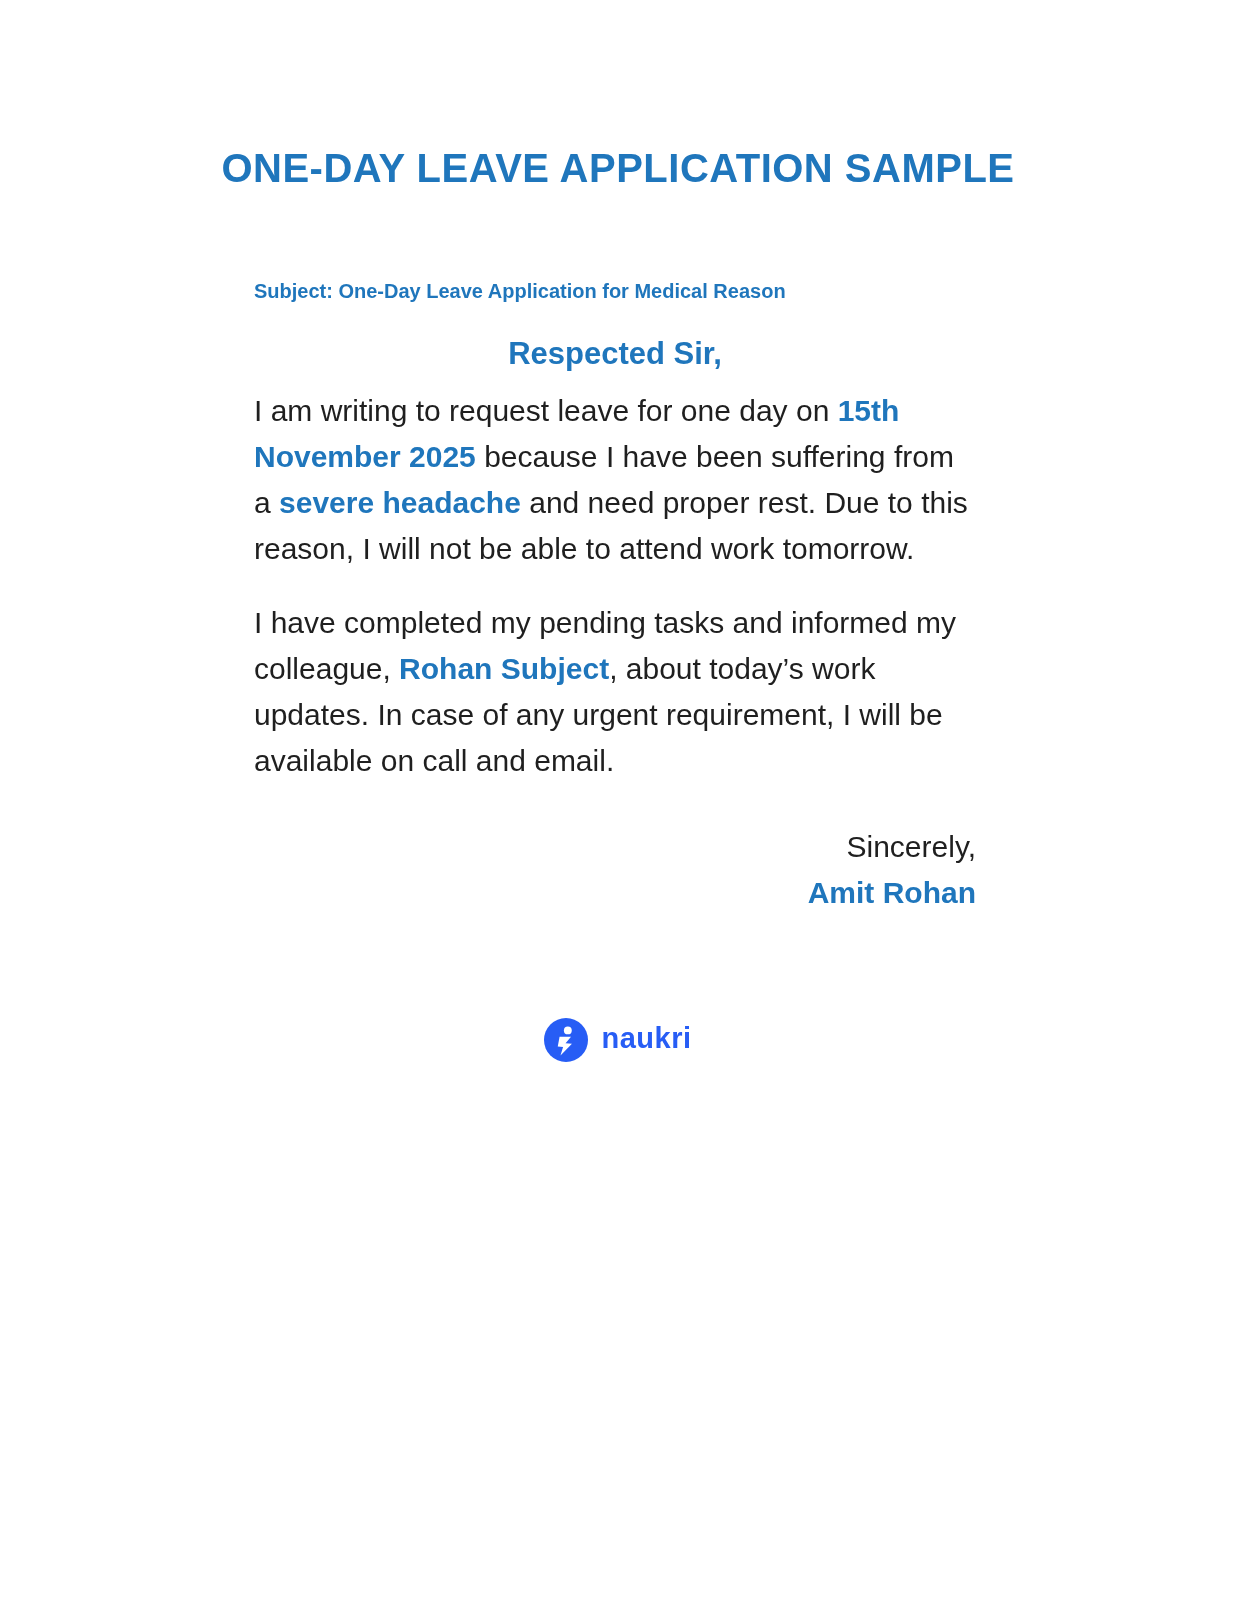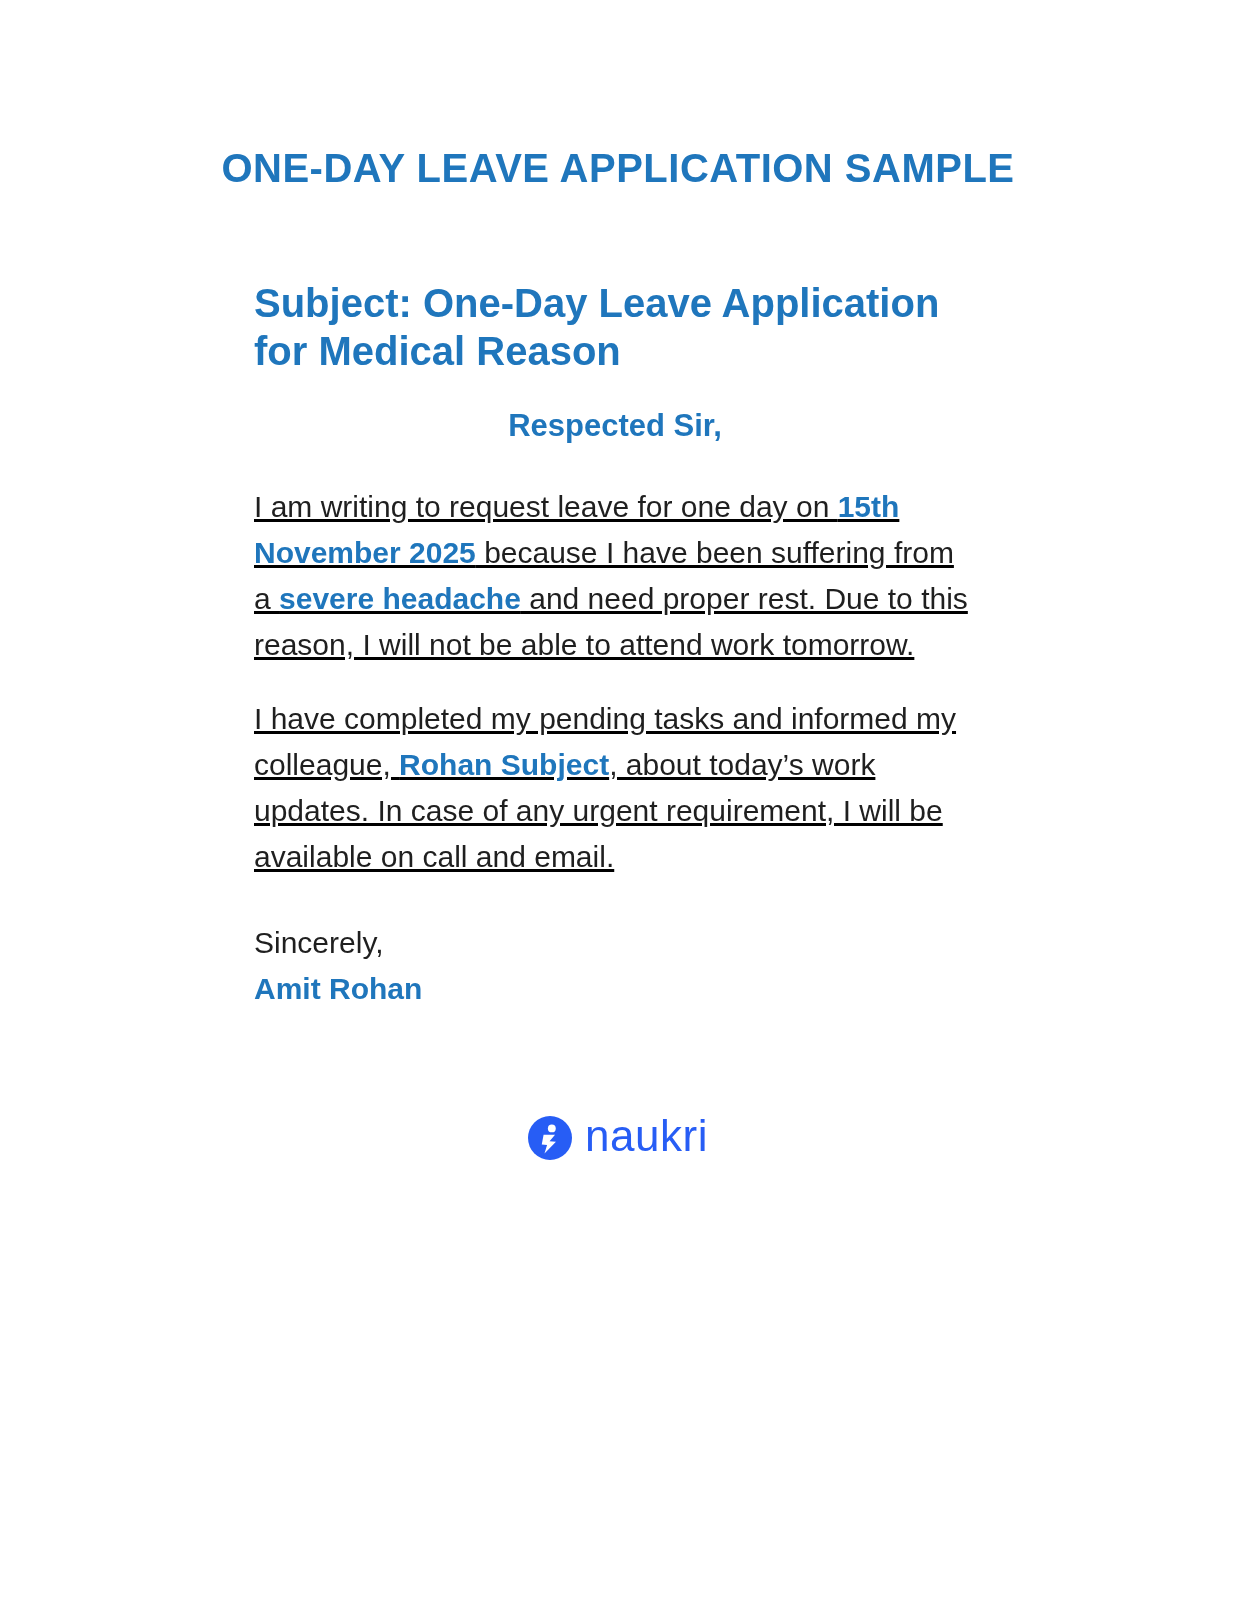--- a/index.html
+++ b/index.html
@@ -28,66 +28,67 @@
     font-size: 40px;
     font-weight: bold;
     letter-spacing: 0.5px;
     color: var(--heading-blue);
   }
   .content {
     margin: 0 150px 0 144px;
   }
   .subject {
     margin-top: 88px;
-    font-size: 40px;
+    font-size: 20px;
     font-weight: bold;
     color: var(--heading-blue);
     line-height: 1.2;
   }
   .salutation {
     margin-top: 32px;
     font-size: 31px;
     font-weight: bold;
     color: var(--heading-blue);
     line-height: 1.2;
     text-align: center;
   }
-  .paras { margin-top: 40px; text-decoration: underline; }
+  .paras { margin-top: 16px; }
   .para {
     font-size: 30px;
     line-height: 46px;
     color: var(--body-text);
     margin-bottom: 28px;
   }
   .para .hl {
     color: var(--heading-blue);
     font-weight: bold;
   }
   .signature {
     margin-top: 40px;
     font-size: 30px;
     line-height: 46px;
     color: var(--body-text);
+    text-align: right;
   }
   .sig-name {
     color: var(--heading-blue);
     font-weight: bold;
   }
   .logo-row {
     margin-top: 102px;
     display: flex;
     justify-content: center;
     align-items: center;
     gap: 13px;
   }
   .logo-icon { width: 44px; height: 44px; display: inline-block; }
   .logo-icon svg { width: 100%; height: 100%; display: block; }
   .logo-text {
-    font-size: 44px;
-    font-weight: normal;
+    font-size: 29px;
+    font-weight: bold;
     letter-spacing: 0.5px;
     color: var(--logo-blue);
     line-height: 1;
     padding-bottom: 4px;
   }
 </style>
 </head>
 <body>
 
 <div class="page">

